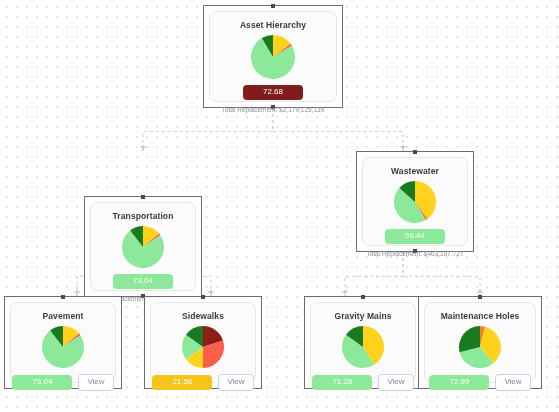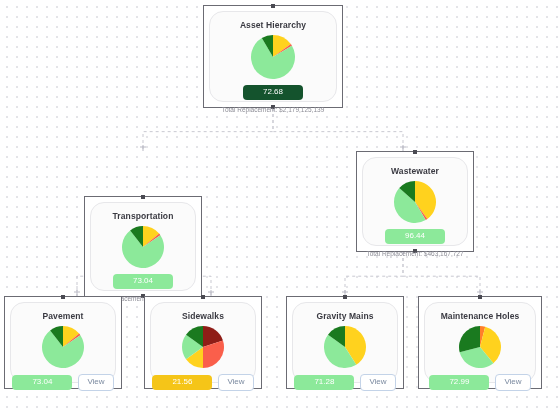--- a/index.html
+++ b/index.html
@@ -15,21 +15,21 @@
   }
   #canvas{position:absolute;inset:0;}
   svg#edges{position:absolute;left:0;top:0;width:559px;height:412px;pointer-events:none;}
 
   .node{position:absolute;box-sizing:border-box;border:1px solid #6b6b73;background:#ffffff;}
   .card{
     position:absolute;inset:5px;
     box-sizing:border-box;
     background:#fbfbfb;
     border:1px solid #e7e7ea;
-    border-radius:14px;
+    border-radius:7px;
     display:flex;flex-direction:column;align-items:center;
   }
   .node-title{
     font-size:8.5px;font-weight:bold;color:#3a3a42;
     margin-top:8px;letter-spacing:.1px;text-align:center;
     white-space:nowrap;
   }
   .pie-wrap{margin-top:4px;display:flex;justify-content:center;}
   .pie{display:block;}
   .badge-row{display:flex;align-items:center;justify-content:center;gap:6px;margin-top:5px;}
@@ -81,21 +81,21 @@
         <div class="node-title">Asset Hierarchy</div>
         <div class="pie-wrap">
           <svg width="46" height="46" class="pie">
             <path d="M 23 23 L 23 1 A 22 22 0 0 1 40.798373876248846 10.068724449565591 Z" fill="#ffd21e"></path>
             <path d="M 23 23 L 40.798373876248846 10.068724449565591 A 22 22 0 0 1 41.936324594086756 11.80108885349183 Z" fill="#fa5f4b"></path>
             <path d="M 23 23 L 41.936324594086756 11.80108885349183 A 22 22 0 1 1 11.801088853491835 4.063675405913237 Z" fill="#8ce99a"></path>
             <path d="M 23 23 L 11.801088853491835 4.063675405913237 A 22 22 0 0 1 22.999999999999996 1 Z" fill="#1a7a1f"></path>
           </svg>
         </div>
         <div class="badge-row">
-          <div class="badge" style="background: #14532d;">72.68</div>
+          <div class="badge" style="background: #7f1d1d;">72.68</div>
         </div>
         <div class="total">Total Replacement: $2,179,125,139</div>
       </div>
     </div>
     <div class="node" style="left: 84px; top: 148px; width: 118px; height: 101px; margin-top: 48px;">
       <div class="handle top"></div>
       <div class="handle bottom"></div>
       <div class="card">
         <div class="node-title">Transportation</div>
         <div class="pie-wrap">
@@ -163,21 +163,21 @@
             <path d="M 22 22 L 5.010643118126104 34.34349029814194 A 21 21 0 0 1 5.010643118126101 9.656509701858067 Z" fill="#8ce99a"></path>
             <path d="M 22 22 L 5.010643118126101 9.656509701858067 A 21 21 0 0 1 21.999999999999996 1 Z" fill="#1a7a1f"></path>
           </svg>
         </div>
         <div class="badge-row">
           <div class="badge" style="background: rgb(245, 197, 24);">21.56</div>
           <button class="view-btn">View</button>
         </div>
       </div>
     </div>
-    <div class="node" style="left: 286px; top: 296px; width: 118px; height: 93px;">
+    <div class="node" style="left: 304px; top: 296px; width: 118px; height: 93px;">
       <div class="handle top"></div>
       <div class="handle bottom"></div>
       <div class="card">
         <div class="node-title">Gravity Mains</div>
         <div class="pie-wrap">
           <svg width="44" height="44" class="pie">
             <path d="M 22 22 L 22 1 A 21 21 0 0 1 33.25236269455894 39.73088643554232 Z" fill="#ffd21e"></path>
             <path d="M 22 22 L 33.25236269455894 39.73088643554232 A 21 21 0 0 1 5.010643118126097 9.656509701858074 Z" fill="#8ce99a"></path>
             <path d="M 22 22 L 5.010643118126097 9.656509701858074 A 21 21 0 0 1 21.999999999999996 1 Z" fill="#1a7a1f"></path>
           </svg>

